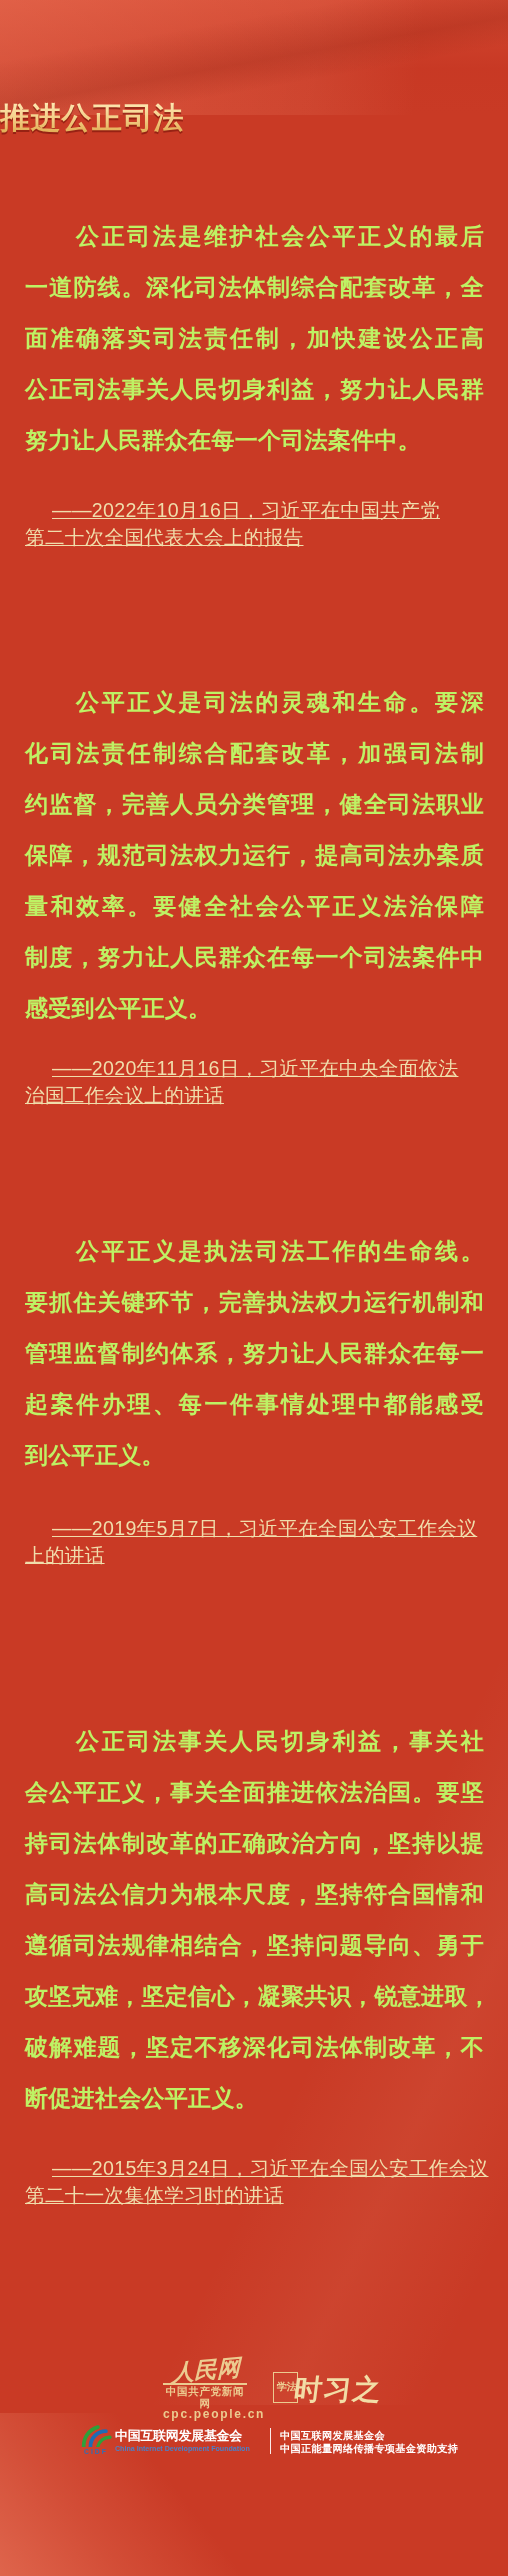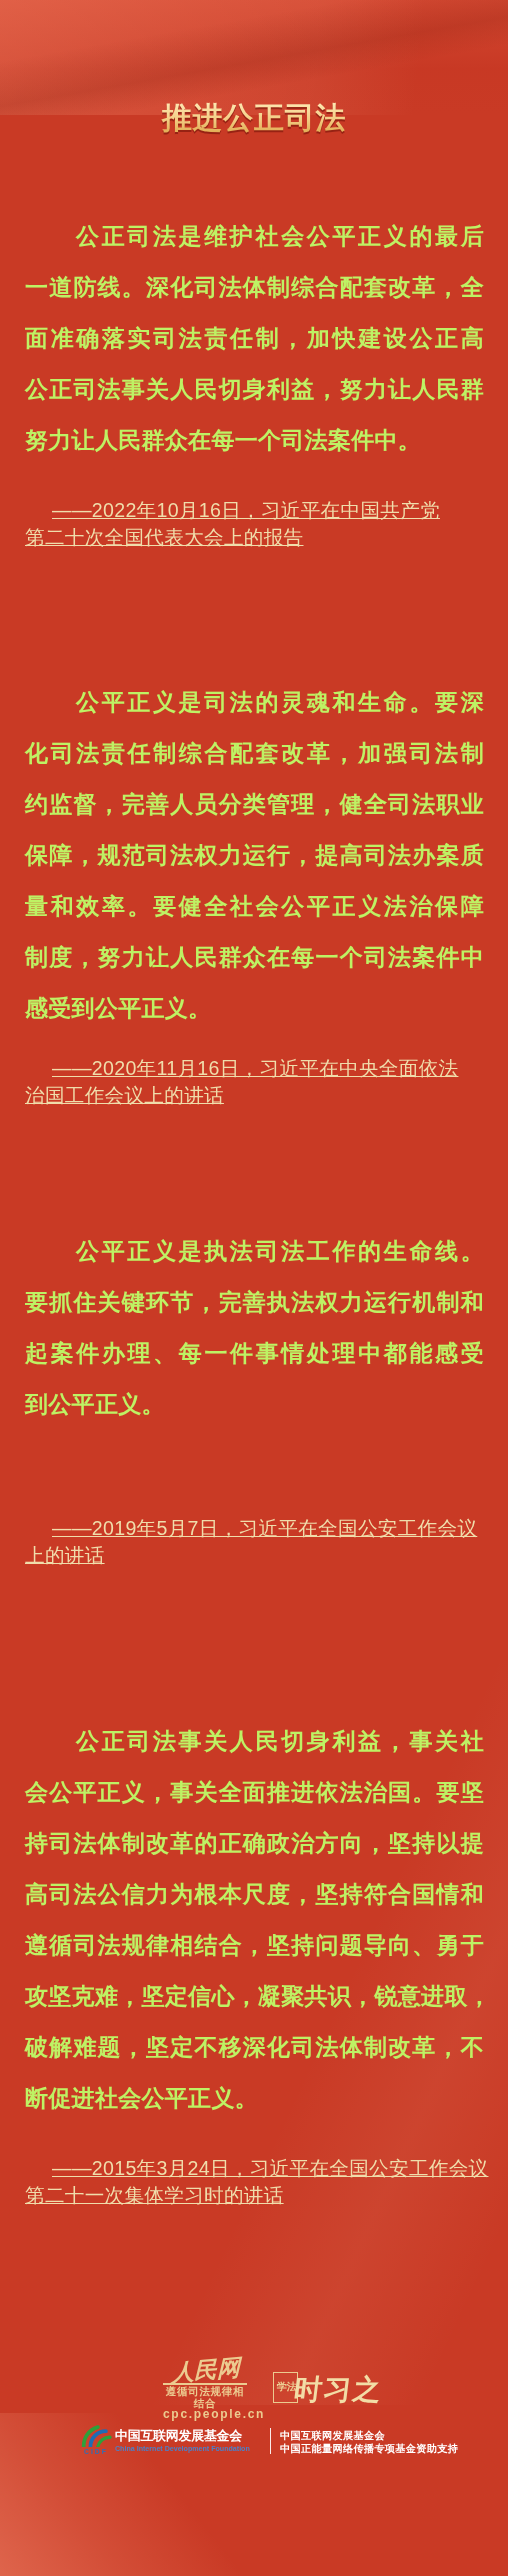--- a/index.html
+++ b/index.html
@@ -18,21 +18,21 @@
   }
   .fold-bottom {
     position:absolute; left:0; bottom:0; width:318px; height:163px; pointer-events:none;
     background:linear-gradient(52deg, rgba(255,165,135,.40) 0%, rgba(255,165,135,.18) 28%, rgba(255,165,135,0) 55%);
   }
   .sheen-mid {
     position:absolute; left:0; top:1660px; width:508px; height:745px; pointer-events:none;
     background:linear-gradient(115deg, rgba(255,200,170,0) 58%, rgba(255,200,170,.07) 74%, rgba(255,200,170,0) 90%);
   }
   .title {
-    position:absolute; top:101px; left:0; width:508px; text-align:center;
+    position:absolute; top:101px; left:0; width:508px; 
     font-size:30px; font-weight:bold; letter-spacing:0.7px; line-height:33px;
     color:#efc87e;
     background:linear-gradient(180deg,#fde7b0 8%,#f3cd85 55%,#e2ae55 95%);
     -webkit-background-clip:text; background-clip:text; -webkit-text-fill-color:transparent;
     filter:drop-shadow(0.7px 2px 0.7px rgba(110,15,5,.55));
   }
   .para {
     position:absolute; left:25px; width:459px;
     color:#bef264; font-size:23px; font-weight:bold;
   }
@@ -115,20 +115,21 @@
       <div class="line">感受到公平正义。</div>
     </div>
   <div class="cite c2">
       <div class="line">——2020年11月16日，习近平在中央全面依法</div>
       <div class="line">治国工作会议上的讲话</div>
     </div>
 
   <div class="para p3">
       <div class="line">公平正义是执法司法工作的生命线。</div>
       <div class="line">要抓住关键环节，完善执法权力运行机制和</div>
+      <div class="line">管理监督制约体系，努力让人民群众在每一</div>
       <div class="line">起案件办理、每一件事情处理中都能感受</div>
       <div class="line">到公平正义。</div>
     </div>
   <div class="cite c3">
       <div class="line">——2019年5月7日，习近平在全国公安工作会议</div>
       <div class="line">上的讲话</div>
     </div>
 
   <div class="para p4">
       <div class="line">公正司法事关人民切身利益，事关社</div>
@@ -141,21 +142,21 @@
       <div class="line">断促进社会公平正义。</div>
     </div>
   <div class="cite c4">
       <div class="line">——2015年3月24日，习近平在全国公安工作会议</div>
       <div class="line">第二十一次集体学习时的讲话</div>
     </div>
 
   <div class="pn">
     <span class="pn-script">人民网</span>
     <div class="pn-rule"></div>
-    <div class="pn-sub">遵循司法规律相结合</div>
+    <div class="pn-sub">中国共产党新闻网</div>
     <div class="pn-url">cpc.people.cn</div>
   </div>
 
   <div class="xf">学法</div>
   <div class="sxz">时习之</div>
 
   <div class="cidf">
     <svg width="31" height="22.4" viewBox="0 0 46 33" aria-hidden="true">
       <path d="M4 32 A29 29 0 0 1 25 3" fill="none" stroke="#2ea03a" stroke-width="5.5" stroke-linecap="round"></path>
       <path d="M14 32 A23 23 0 0 1 37 9" fill="none" stroke="#1f6cb4" stroke-width="5.5" stroke-linecap="round"></path>

